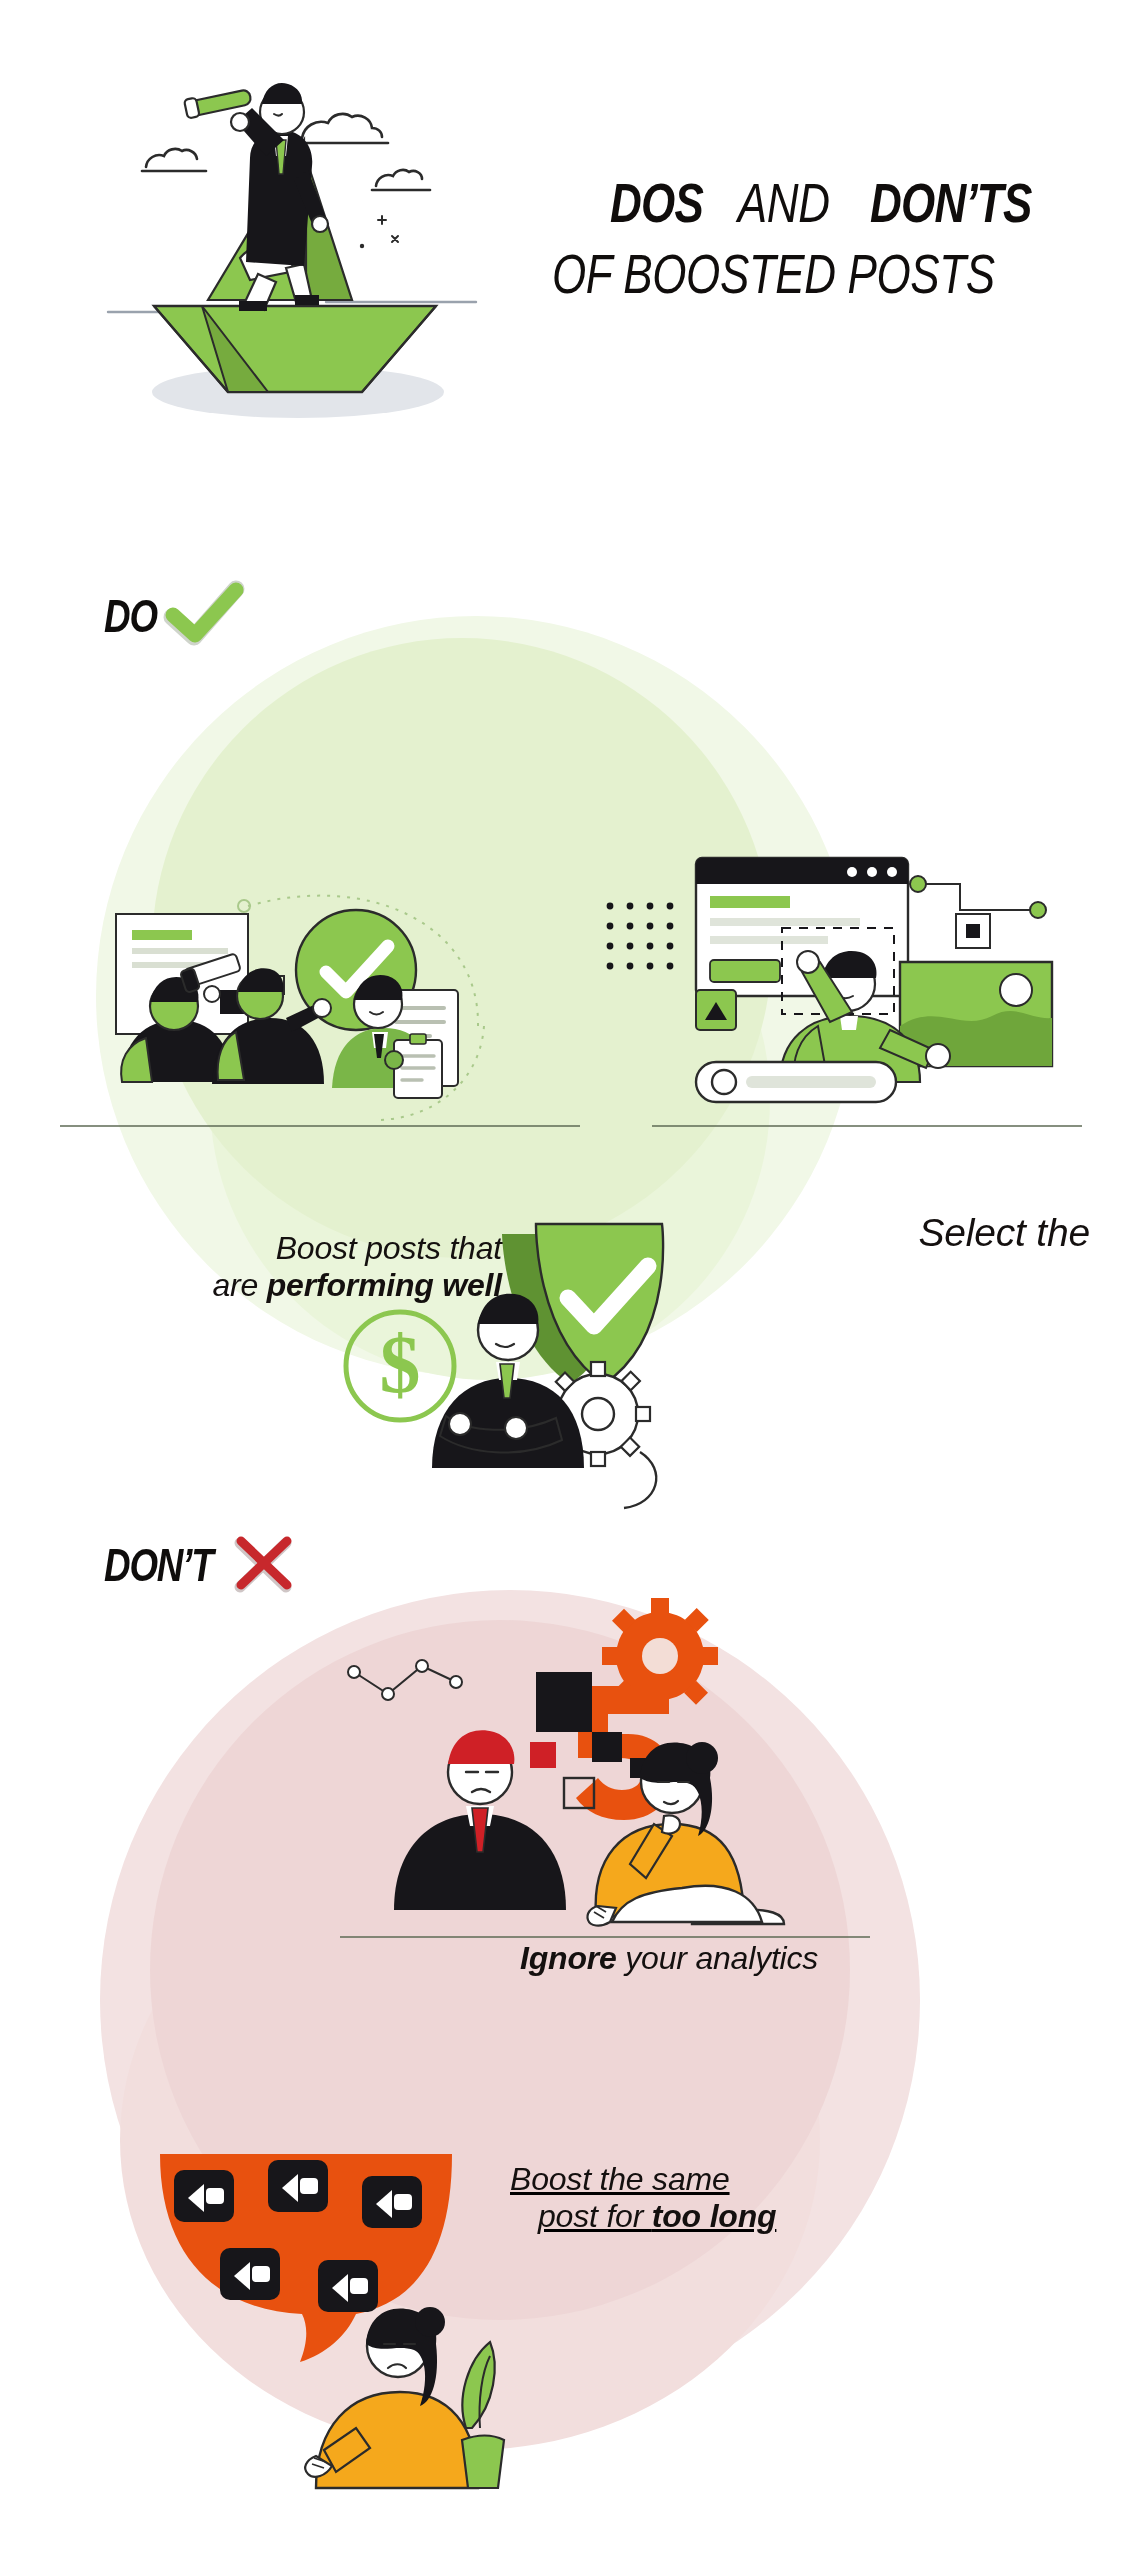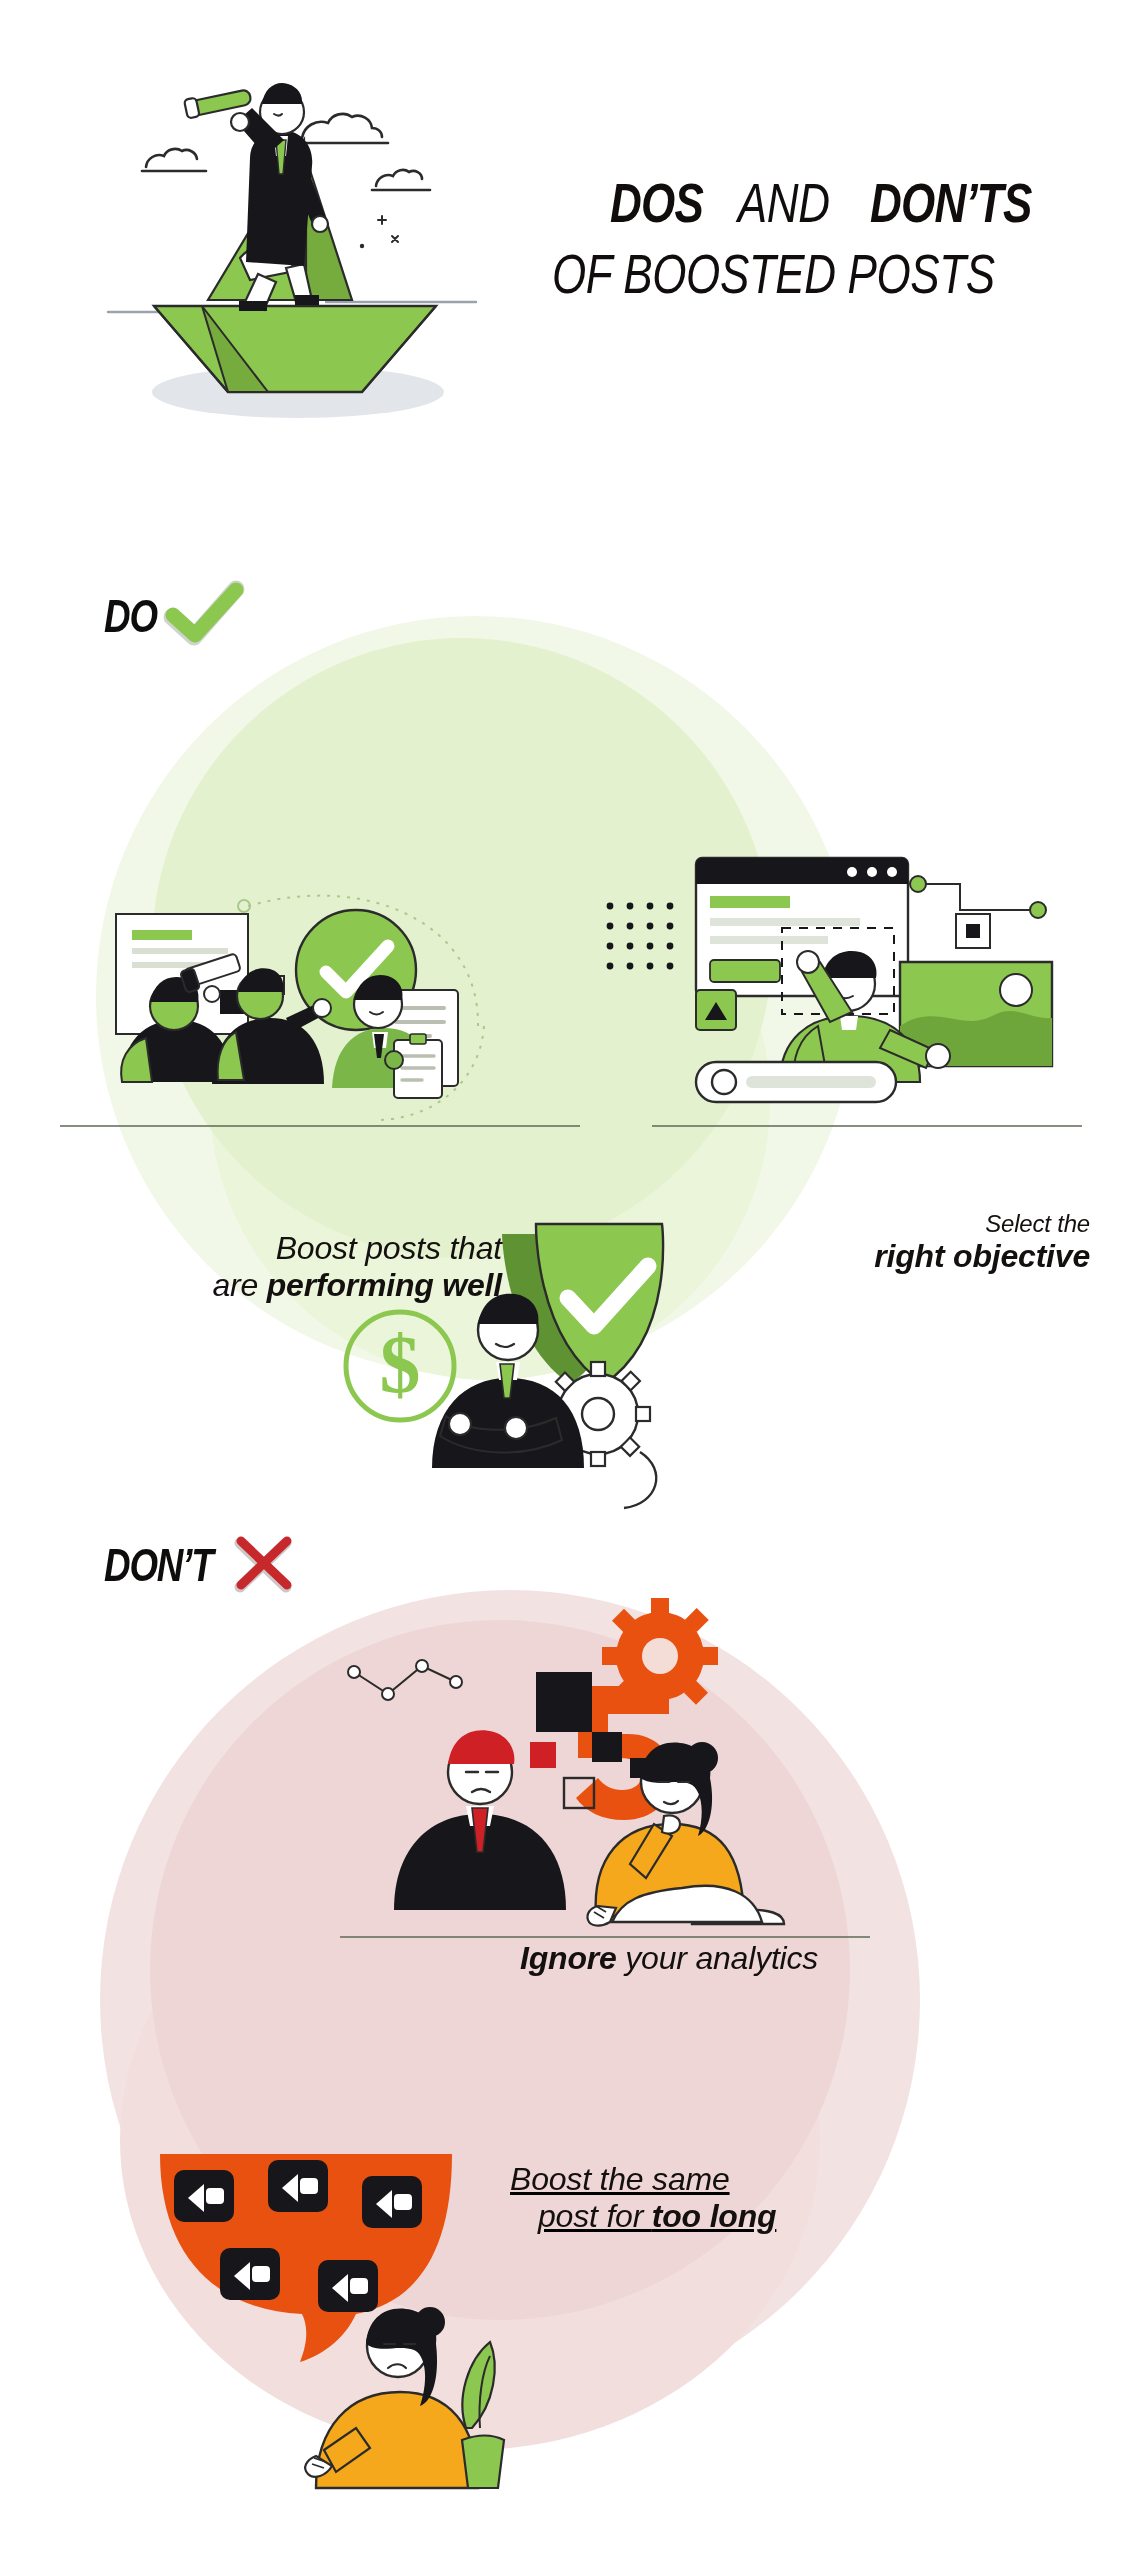--- a/index.html
+++ b/index.html
@@ -294,25 +294,22 @@
       <circle cx="124" cy="232" r="12" fill="#ffffff" stroke="#2b2b2b" stroke-width="2.4"></circle>
       <rect x="146" y="226" width="130" height="12" rx="6" fill="#dfe4da"></rect>
 
       <rect x="96" y="140" width="40" height="40" rx="4" fill="#8cc74f" stroke="#2b2b2b" stroke-width="2"></rect>
       <path d="M116 152l11 18h-22z" fill="#17161a"></path>
     </svg>
   </div>
   <div class="baseline" style="left:652px;top:605px;width:430px;"></div>
 
   <div class="panel" id="panel-do-2">
-    <div class="caption cap-right" style="font-size:24px;">
+    <div class="caption cap-right" style="font-size:39px;">
       <span>Select the</span>
-    </div>
-    <div class="caption cap-right" style="font-size:32px;">
-      <b>right objective</b>
     </div>
   </div>
 
   <div style="position:absolute;left:340px;top:680px;width:470px;height:330px;">
     <svg viewBox="0 0 470 330" width="470" height="330">
 
       <path d="M162 34h120c0 0 14 106-52 150-66-44-68-150-68-150z" fill="#5f9232"></path>
 
       <path d="M196 24h126c0 0 14 112-58 160-70-48-68-160-68-160z" fill="#8cc74f" stroke="#2b2b2b" stroke-width="2.4"></path>
       <path d="M228 98l26 28 54-60" fill="none" stroke="#ffffff" stroke-width="17" stroke-linecap="round" stroke-linejoin="round"></path>

